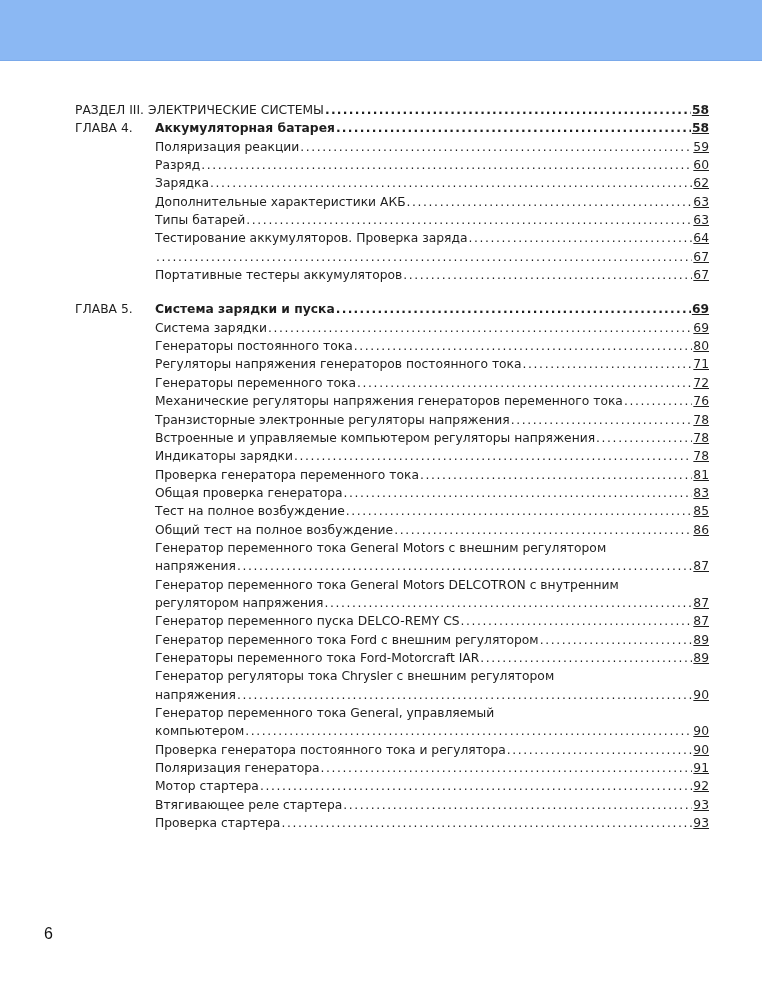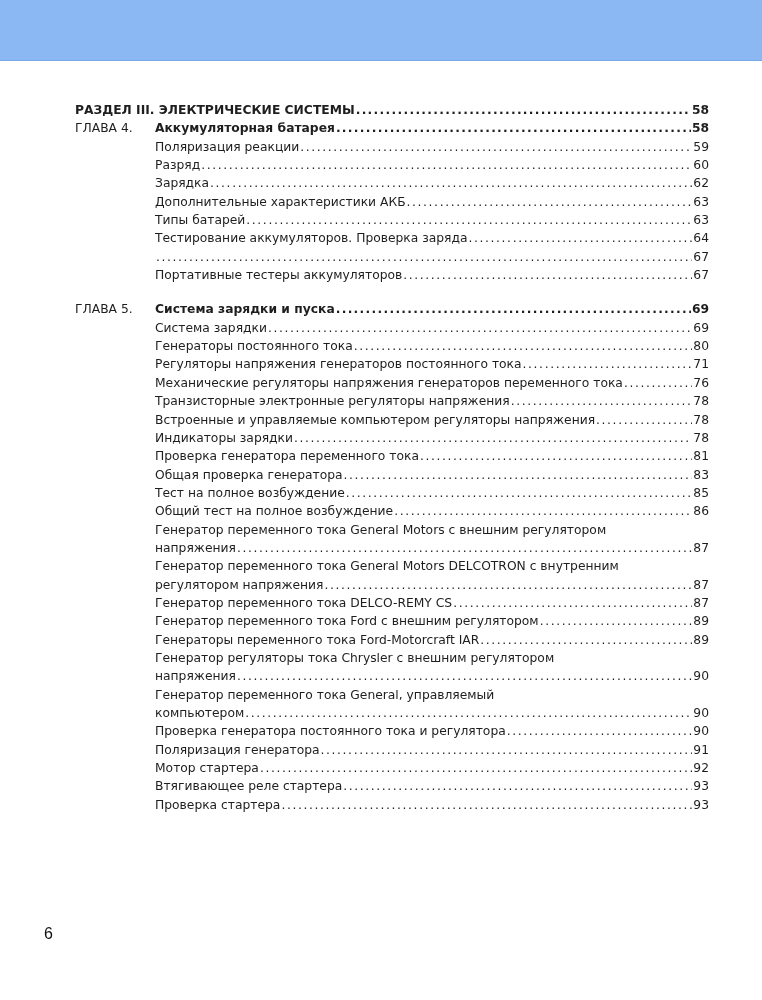--- a/index.html
+++ b/index.html
@@ -25,24 +25,24 @@
     width: 80px; flex: 0 0 80px; overflow: hidden;
   }
   .row .title { flex: 0 0 auto; }
   .row .dots {
     flex: 1 1 auto; overflow: hidden; margin: 0 1px; letter-spacing: 1.6px;
     color: #1e1e1e;
   }
   .row .dots::before {
     content: "........................................................................................................................................................................................................................";
   }
-  .row .page { flex: 0 0 auto; text-align: right; }
+  .row .page { flex: 0 0 auto; text-align: right; text-decoration: underline; }
   .row.bold .title, .row.bold .page, .row.bold .dots { font-weight: bold; }
   .row.bold .dots { letter-spacing: 1.3px; }
-  .row.section .title { font-weight: bold; }
+  .row.section .title { font-weight: normal; }
   .row.plain-line .title { flex: 1 1 auto; }
   .gap { height: 16px; }
   .page-number {
     position: absolute; left: 44px; top: 925px;
     font-family: "Liberation Sans", sans-serif; font-size: 16px; color: #111;
   }
 </style>
 </head>
 <body>
 
@@ -131,20 +131,26 @@
       <span class="page">80</span>
     </div>
   <div class="row">
       <span class="lead"></span>
       <span class="title">Регуляторы напряжения генераторов постоянного тока</span>
       <span class="dots"></span>
       <span class="page">71</span>
     </div>
   <div class="row">
       <span class="lead"></span>
+      <span class="title">Генераторы переменного тока</span>
+      <span class="dots"></span>
+      <span class="page">72</span>
+    </div>
+  <div class="row">
+      <span class="lead"></span>
       <span class="title">Механические регуляторы напряжения генераторов переменного тока</span>
       <span class="dots"></span>
       <span class="page">76</span>
     </div>
   <div class="row">
       <span class="lead"></span>
       <span class="title">Транзисторные электронные регуляторы напряжения</span>
       <span class="dots"></span>
       <span class="page">78</span>
     </div>
@@ -202,21 +208,21 @@
     </div>
   <div class="row">
       <span class="lead"></span>
       <span class="title">регулятором напряжения</span>
       <span class="dots"></span>
       <span class="page">87</span>
     </div>
 
   <div class="row">
       <span class="lead"></span>
-      <span class="title">Генератор переменного тока DELCO-REMY CS</span>
+      <span class="title">Генератор переменного пуска DELCO-REMY CS</span>
       <span class="dots"></span>
       <span class="page">87</span>
     </div>
   <div class="row">
       <span class="lead"></span>
       <span class="title">Генератор переменного тока Ford с внешним регулятором</span>
       <span class="dots"></span>
       <span class="page">89</span>
     </div>
   <div class="row">

